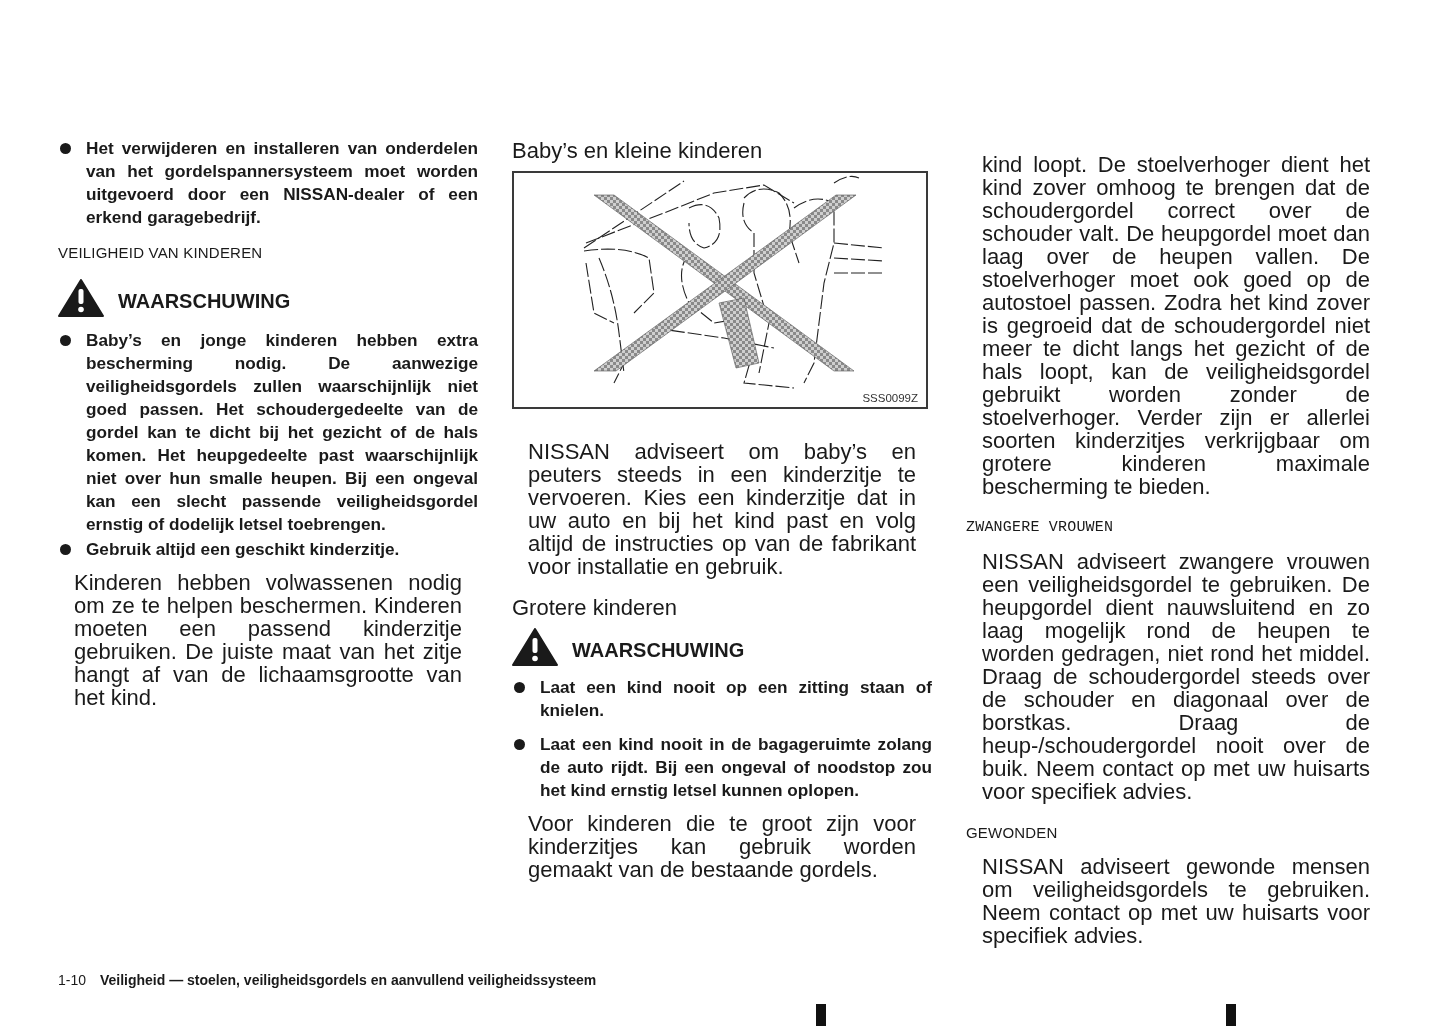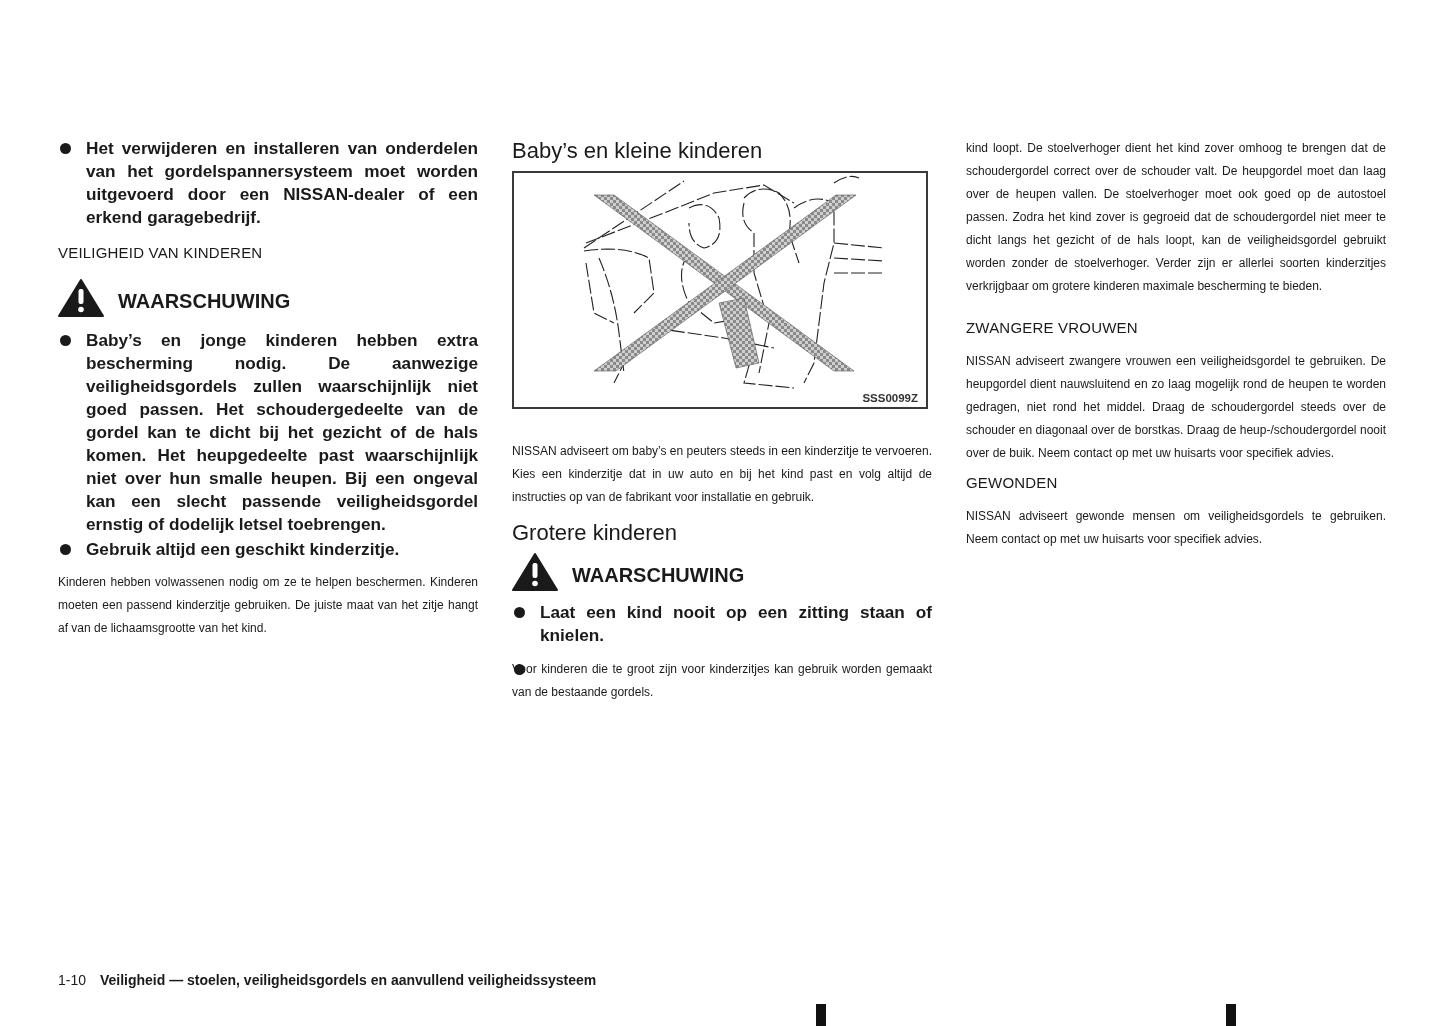--- a/index.html
+++ b/index.html
@@ -3,30 +3,30 @@
 <meta charset="utf-8">
 <style>
   html, body { margin:0; padding:0; background:#ffffff; }
   body { width:1445px; height:1026px; position:relative; overflow:hidden;
          font-family:"Liberation Sans", sans-serif; color:#1a1a1a; }
   .col { position:absolute; top:137px; }
   #col1 { left:58px; width:420px; }
   #col2 { left:512px; width:420px; }
   #col3 { left:966px; width:420px; }
 
-  p { margin:0; font-size:12px; line-height:23px; text-align:justify; }
+  p { margin:16px; font-size:22px; line-height:23px; text-align:justify; }
   .bul { position:relative; padding-left:28px; font-weight:bold; font-size:17.2px; line-height:23px; text-align:justify; margin:0; }
   .bul .dot { position:absolute; left:2px; top:6px; width:11px; height:11px; border-radius:50%; background:#1a1a1a; }
   .h1 { font-size:15px; line-height:28px; font-weight:normal; margin:0; letter-spacing:0.2px; }
   .h2 { font-size:22px; line-height:28px; font-weight:normal; margin:0; }
   .warn { position:relative; height:40px; }
   .warn svg { position:absolute; left:0; top:0; }
   .warn .wl { position:absolute; left:60px; top:12px; font-weight:bold; font-size:20px; line-height:20px; }
 
-  .fig { position:relative; width:416px; height:238px; border:2px solid #3a3a3a; box-sizing:border-box; margin-top:6px;font-weight:bold; }
+  .fig { position:relative; width:416px; height:238px; border:2px solid #3a3a3a; box-sizing:border-box; margin-top:6px; }
   .fig .code { position:absolute; right:8px; bottom:3px; font-size:11.5px; color:#333; }
   .fig svg { position:absolute; left:0; top:0; }
 
   #footer { position:absolute; left:58px; top:972px; font-size:14px; font-weight:bold; }
   #footer .pn { font-weight:normal; margin-right:10px; }
   .mark { position:absolute; top:1004px; width:10px; height:22px; background:#111; }
 </style>
 </head>
 <body>
 
@@ -102,27 +102,28 @@
       <circle cx="23" cy="30.5" r="2.8" fill="#fff"></circle>
     </svg>
     <span class="wl">WAARSCHUWING</span>
   </div>
   <div class="bul" style="margin-top:8px;">
     <span class="dot"></span>
     <span>Laat een kind nooit op een zitting staan of knielen.</span>
   </div>
   <div class="bul" style="margin-top:11px;">
     <span class="dot"></span>
+    <span>Laat een kind nooit in de bagageruimte zolang de auto rijdt. Bij een ongeval of noodstop zou het kind ernstig letsel kunnen oplopen.</span>
   </div>
   <p style="margin-top:10px;">Voor kinderen die te groot zijn voor kinderzitjes kan gebruik worden gemaakt van de bestaande gordels.</p>
 </div>
 
 <div class="col" id="col3">
   <p>kind loopt. De stoelverhoger dient het kind zover omhoog te brengen dat de schoudergordel correct over de schouder valt. De heupgordel moet dan laag over de heupen vallen. De stoelverhoger moet ook goed op de autostoel passen. Zodra het kind zover is gegroeid dat de schoudergordel niet meer te dicht langs het gezicht of de hals loopt, kan de veiligheidsgordel gebruikt worden zonder de stoelverhoger. Verder zijn er allerlei soorten kinderzitjes verkrijgbaar om grotere kinderen maximale bescherming te bieden.</p>
-  <div class="h1" style="margin-top:16px;">ZWANGERE VROUWEN</div>
+  <div class="h1" style="margin-top:16px;font-family:Liberation Mono, monospace;">ZWANGERE VROUWEN</div>
   <p style="margin-top:8px;">NISSAN adviseert zwangere vrouwen een veiligheidsgordel te gebruiken. De heupgordel dient nauwsluitend en zo laag mogelijk rond de heupen te worden gedragen, niet rond het middel. Draag de schoudergordel steeds over de schouder en diagonaal over de borstkas. Draag de heup-/schoudergordel nooit over de buik. Neem contact op met uw huisarts voor specifiek advies.</p>
   <div class="h1" style="margin-top:4px;">GEWONDEN</div>
   <p style="margin-top:8px;">NISSAN adviseert gewonde mensen om veiligheidsgordels te gebruiken. Neem contact op met uw huisarts voor specifiek advies.</p>
 </div>
 
 <div id="footer">
   <span class="pn">1-10</span>
   <span>Veiligheid — stoelen, veiligheidsgordels en aanvullend veiligheidssysteem</span>
 </div>
 <div class="mark" style="left:816px;"></div>

